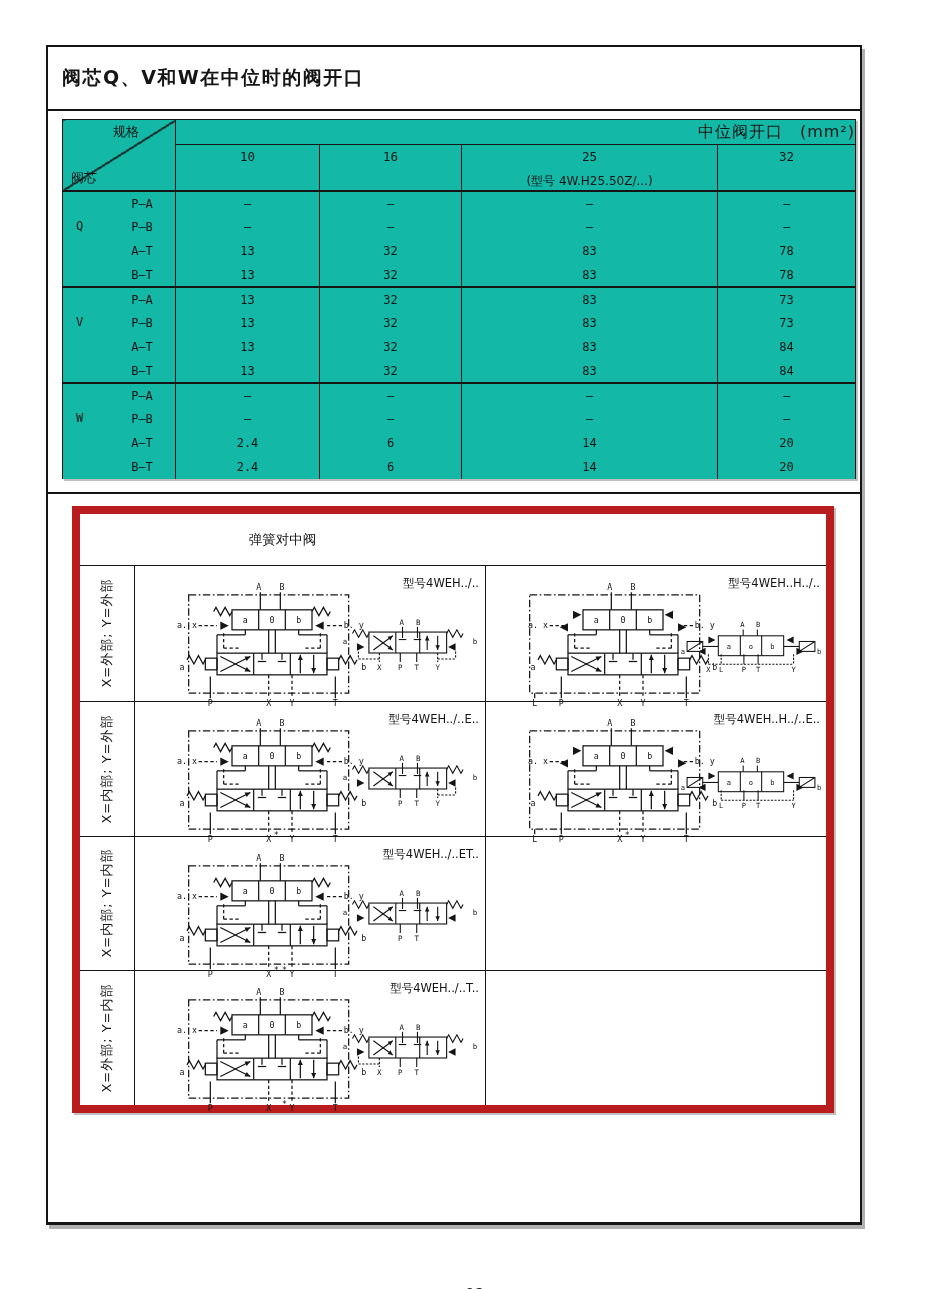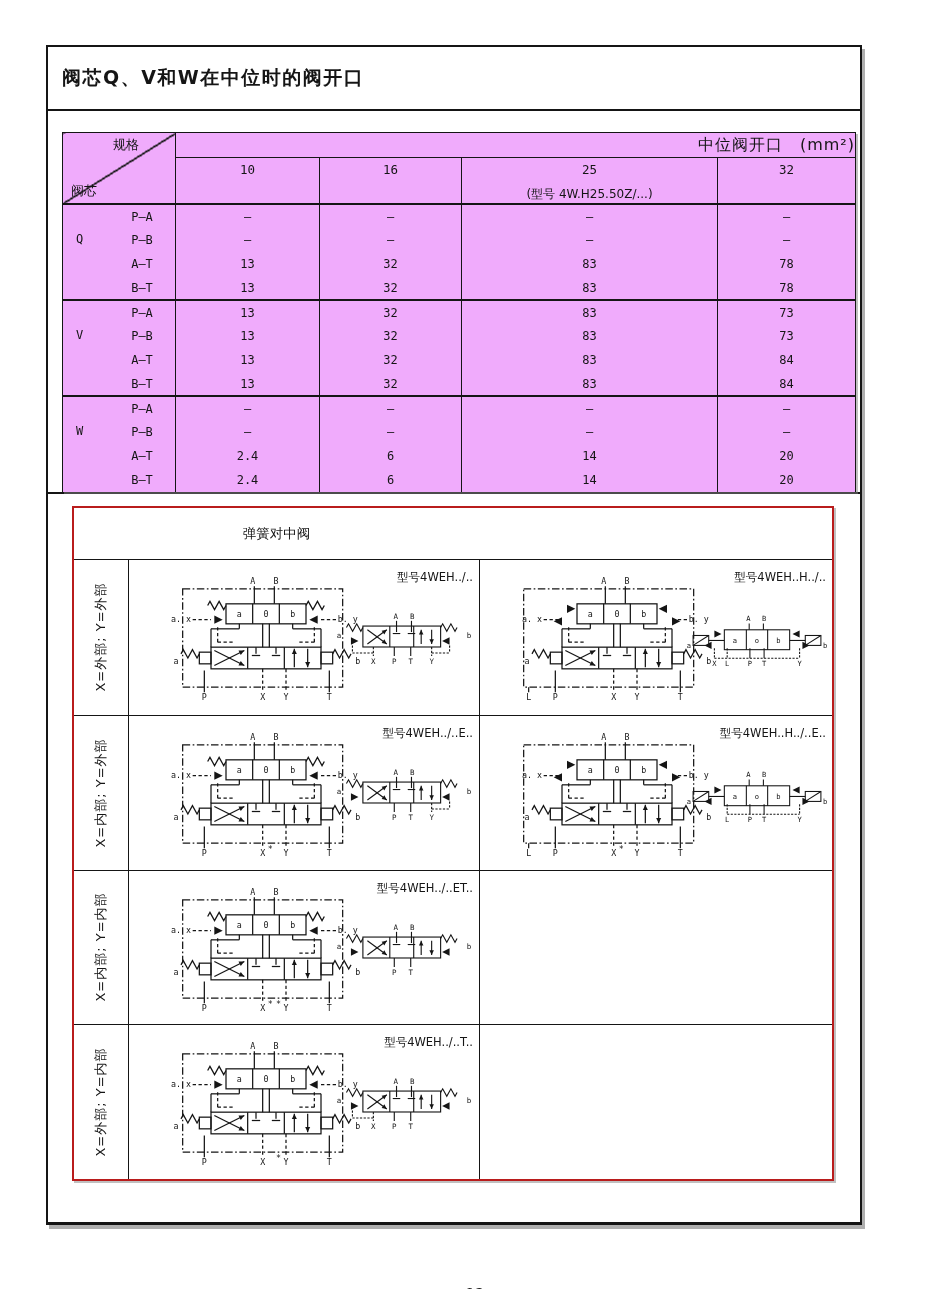--- a/index.html
+++ b/index.html
@@ -8,22 +8,22 @@
           font-family:"DejaVu Sans", sans-serif; color:#151515; overflow:hidden; }
   .frame { position:absolute; left:46px; top:45px; width:816px; height:1180px;
            border:2.5px solid #151515; border-bottom-width:3.5px;
            box-shadow:3px 4px 0 rgba(110,110,110,.55); background:#fff; }
   .band { height:64px; border-bottom:2px solid #151515; display:flex; align-items:center;
           padding-left:14px; font-size:19px; font-weight:bold; letter-spacing:1.5px; }
   .body1 { position:relative; height:383px; border-bottom:2px solid #151515; }
   .body2 { position:relative; height:695px; }
 
   
-  table.spool { position:absolute; left:14px; top:21px; border-collapse:collapse;
-                table-layout:fixed; width:793px; background:#f0abfc;
+  table.spool { position:absolute; left:14px; top:8px; border-collapse:collapse;
+                table-layout:fixed; width:793px; background:#14b8a6;
                 box-shadow:2px 2px 0 rgba(130,130,130,.5); }
   table.spool th, table.spool td { border:1.6px solid #151515; font-weight:normal; }
   table.spool thead tr.h1 { height:25px; }
   table.spool thead tr.h2 { height:41px; }
   table.spool tbody tr { height:24px; }
   table.spool tbody td { border-top:none; border-bottom:none; text-align:center;
                          font-family:"DejaVu Sans Mono", monospace; font-size:12px; }
   table.spool tbody tr.grp td { border-top:2px solid #151515; }
   th.mainhead { font-size:16px; letter-spacing:1px;text-align:right; }
   th.size { font-family:"DejaVu Sans Mono", monospace; font-size:12.5px; vertical-align:top;
@@ -31,22 +31,22 @@
   th.size .note { font-family:"DejaVu Sans", sans-serif; font-size:12px; margin-top:9px; }
   th.corner { position:relative; padding:0;
     background:linear-gradient(to bottom right, rgba(0,0,0,0) 49.3%, #151515 49.3%, #151515 50.7%, rgba(0,0,0,0) 50.7%); }
   .c-tr { position:absolute; top:3px; left:50px; font-size:13px; }
   .c-bl { position:absolute; bottom:3px; left:8px; font-size:13px; }
   td.c1 { text-align:left; position:relative; font-family:"DejaVu Sans Mono", monospace; font-size:12px; }
   td.c1 .sp { position:absolute; left:13px; top:4px; }
   td.c1 .pa { margin-left:46px; }
 
   
-  .dtable { position:absolute; left:24px; top:12px; width:762px; height:675px;
-            border:2px solid #b91c1c; display:grid; grid-template-rows:52px repeat(4, 1fr);
+  .dtable { position:absolute; left:24px; top:12px; width:762px; height:607px;
+            border:8px solid #b91c1c; display:grid; grid-template-rows:52px repeat(4, 1fr);
             background:#fff; box-shadow:2px 2px 0 rgba(130,130,130,.5); }
   .dt-header { display:grid; grid-template-columns:405px 1fr; border-bottom:1.6px solid #151515; }
   .dt-h-left { display:flex; align-items:center; justify-content:center; font-size:13.5px; }
   .dt-h-right { border-left:1.6px solid #151515; display:flex; flex-direction:column;
                 align-items:center; justify-content:center; font-size:13.5px; gap:3px; }
   .dt-row { display:grid; grid-template-columns:55px 350px 1fr; }
   .dt-row + .dt-row { border-top:1.6px solid #151515; }
   .dt-label { border-right:1.6px solid #151515; display:flex; align-items:center; justify-content:center; }
   .rlabel { transform:rotate(-90deg); white-space:nowrap; font-size:13px; letter-spacing:1px; }
   .dt-cell { position:relative; }

